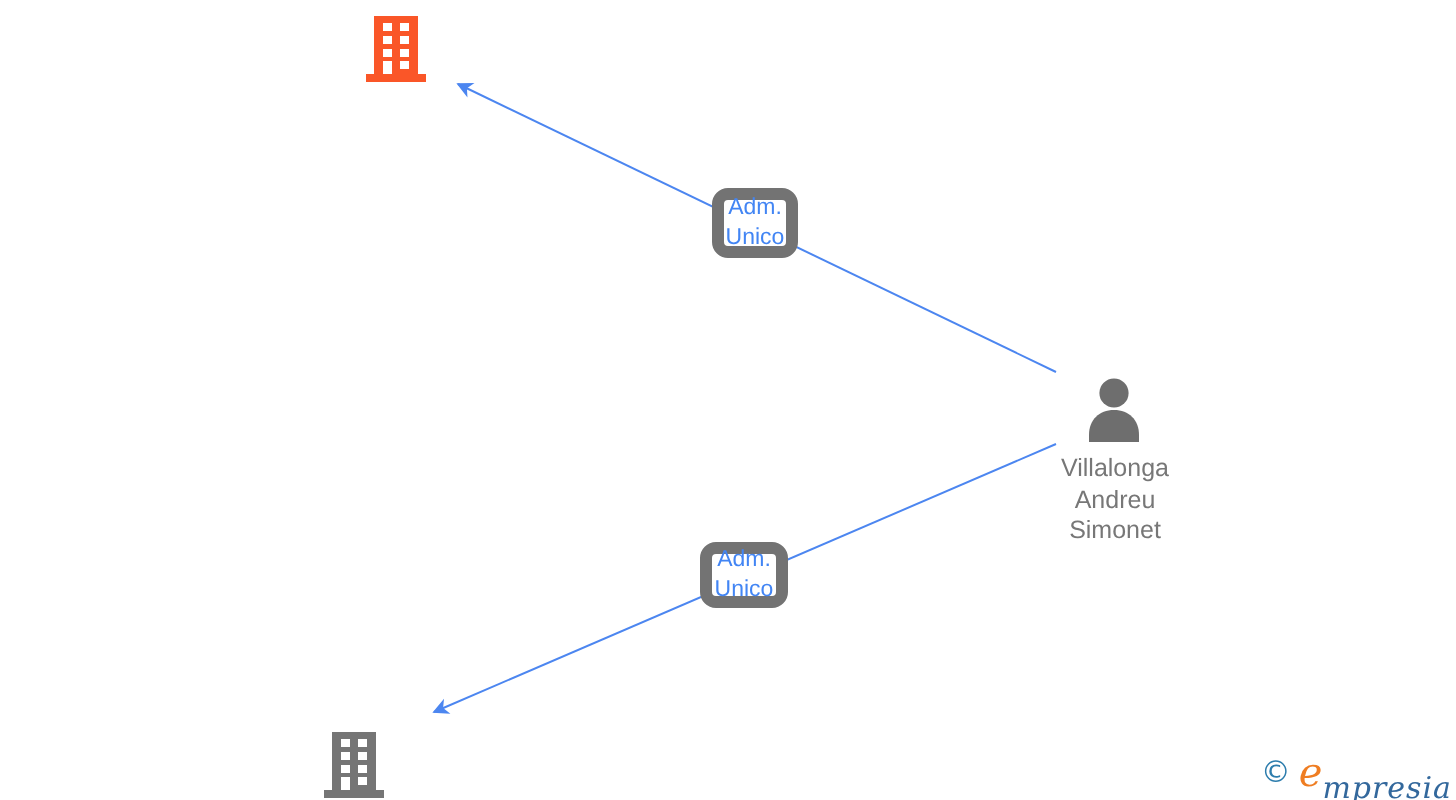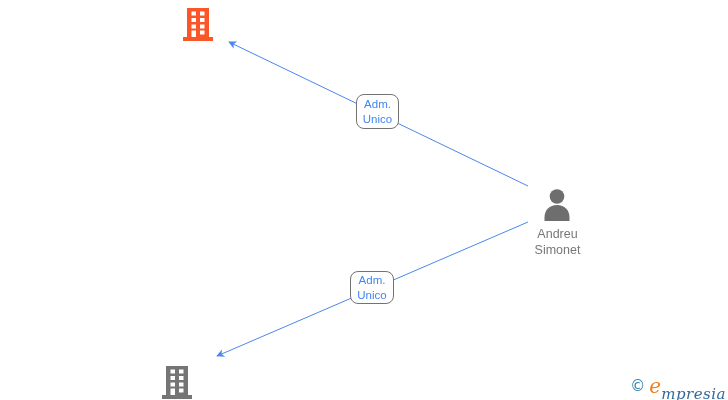--- a/index.html
+++ b/index.html
@@ -26,21 +26,21 @@
     fill: none;
   }
   .icon {
     position: absolute;
     display: block;
   }
   .win { fill: #ffffff; }
   .edge-label {
     position: absolute;
     background: #ffffff;
-    border: 1px solid #737373;
+    border: 6px solid #737373;
     border-radius: 8px;
     color: #4285f4;
     font-size: 11.5px;
     line-height: 15px;
     text-align: center;
     display: flex;
     flex-direction: column;
     justify-content: center;
     box-sizing: border-box;
     cursor: pointer;
@@ -137,20 +137,21 @@
   </svg>
 
   <svg class="icon" style="left:542px; top:189px;" width="30" height="32" viewBox="0 0 30 32">
     <g fill="#6e6e6e">
       <circle cx="15" cy="7.5" r="7.3"></circle>
       <path d="M15 16 C7.5 16 2.5 21 2.5 28.5 L2.5 32 L27.5 32 L27.5 28.5 C27.5 21 22.5 16 15 16 Z"></path>
     </g>
   </svg>
 
   <div class="person-name">
+    <div>Villalonga</div>
     <div>Andreu</div>
     <div>Simonet</div>
   </div>
 
   <div class="edge-label" style="left:356px; top:94px; width:43px; height:35px;">
     <span>Adm.</span>
     <span>Unico</span>
   </div>
 
   <div class="edge-label" style="left:350px; top:271px; width:44px; height:33px;">

